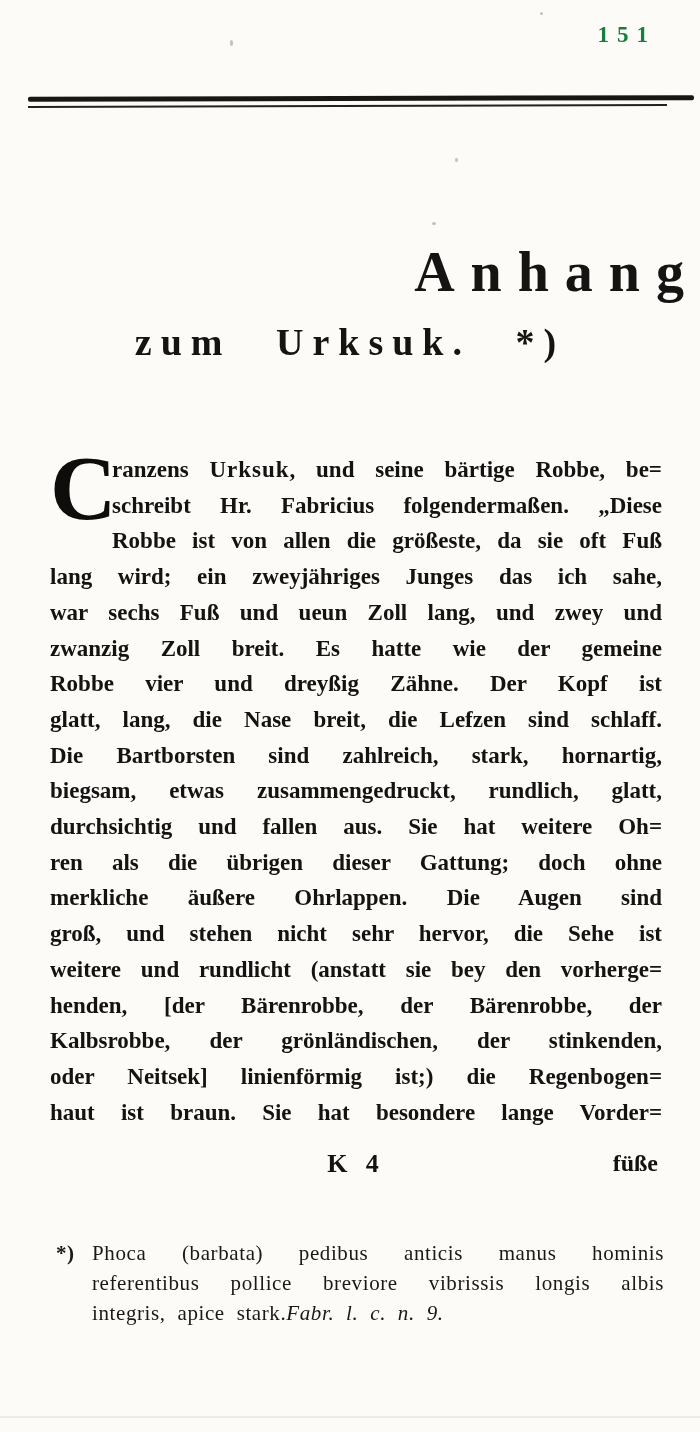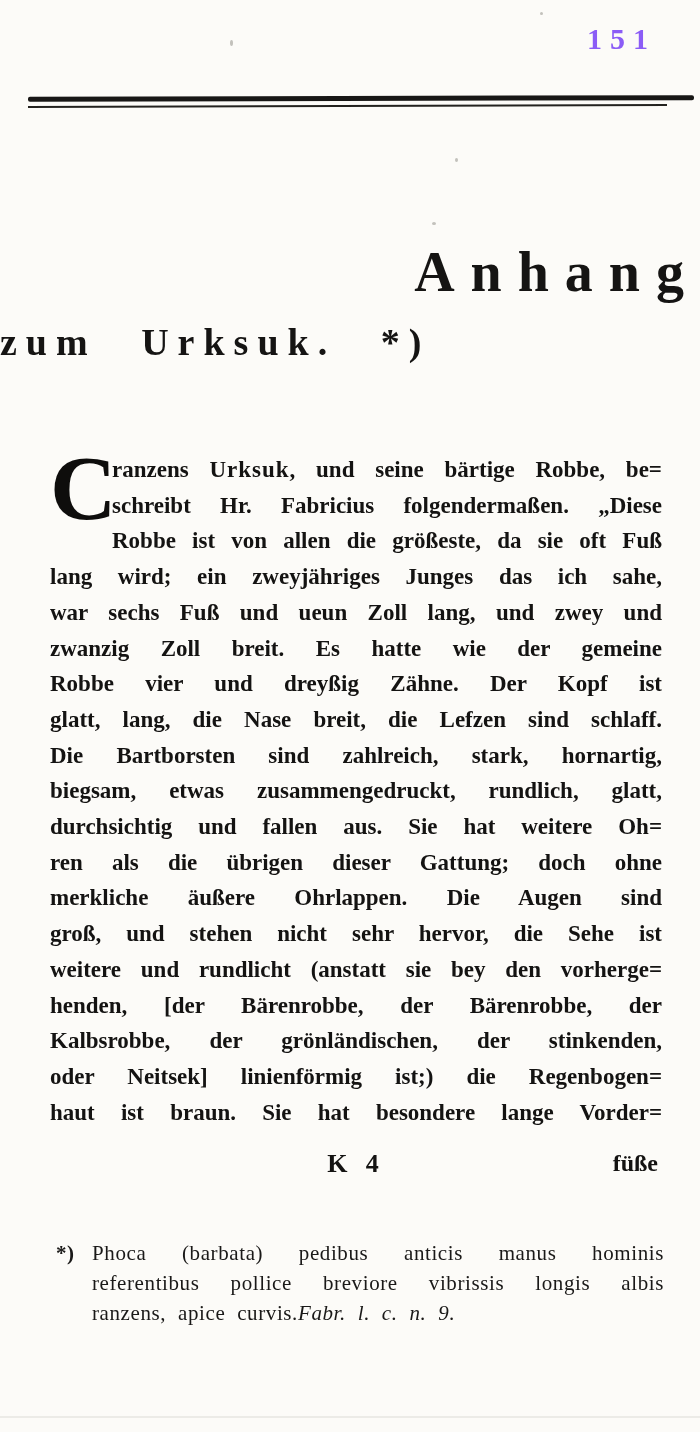--- a/index.html
+++ b/index.html
@@ -9,24 +9,24 @@
     height: 1432px;
     background: #fcfbf8;
     overflow: hidden;
     font-family: "Liberation Serif", serif;
     color: #121110;
   }
   .page-number {
     position: absolute;
     top: 22px;
     right: 44px;
-    font-size: 30px;
+    font-size: 23px;
     font-weight: bold;
     letter-spacing: 8px;
-    color: #8b5cf6;
+    color: #15803d;
     margin-left: 20px;
   }
   .rule-wrap {
     position: absolute;
     top: 96px;
     left: 28px;
     width: 666px;
   }
   .rule-thick {
     height: 5px;
@@ -50,20 +50,21 @@
     font-size: 56px;
     font-weight: bold;
     letter-spacing: 16px;
     color: #151413;
   }
   .subtitle {
     position: absolute;
     top: 320px;
     left: 0;
     width: 100%;
+    text-align: center;
     font-size: 38px;
     font-weight: bold;
     letter-spacing: 9px;
     word-spacing: 26px;
     color: #151413;
   }
   .body-block {
     position: absolute;
     top: 452px;
     left: 50px;
@@ -191,21 +192,21 @@
       <span class="signature-mark">K 4</span>
       <span class="catchword">füße</span>
     </div>
   </div>
 
   <div class="footnote">
     <div class="footnote-marker">*)</div>
     <div class="footnote-text">
       <div class="footnote-line">Phoca (barbata) pedibus anticis manus hominis</div>
       <div class="footnote-line">referentibus pollice breviore vibrissis longis albis</div>
-      <div class="footnote-line last"><span>ranzens, apice curvis.</span><span class="footnote-cite">Fabr. l. c. n. 9.</span></div>
+      <div class="footnote-line last"><span>integris, apice stark.</span><span class="footnote-cite">Fabr. l. c. n. 9.</span></div>
     </div>
   </div>
 
   <div class="scan-speckle" style="left:230px; top:40px; width:3px; height:6px;"></div>
   <div class="scan-speckle" style="left:540px; top:12px; width:3px; height:3px;"></div>
   <div class="scan-speckle" style="left:455px; top:158px; width:3px; height:4px;"></div>
   <div class="scan-speckle" style="left:432px; top:222px; width:4px; height:3px;"></div>
   <div class="bottom-scan-line"></div>
 
 </div>

